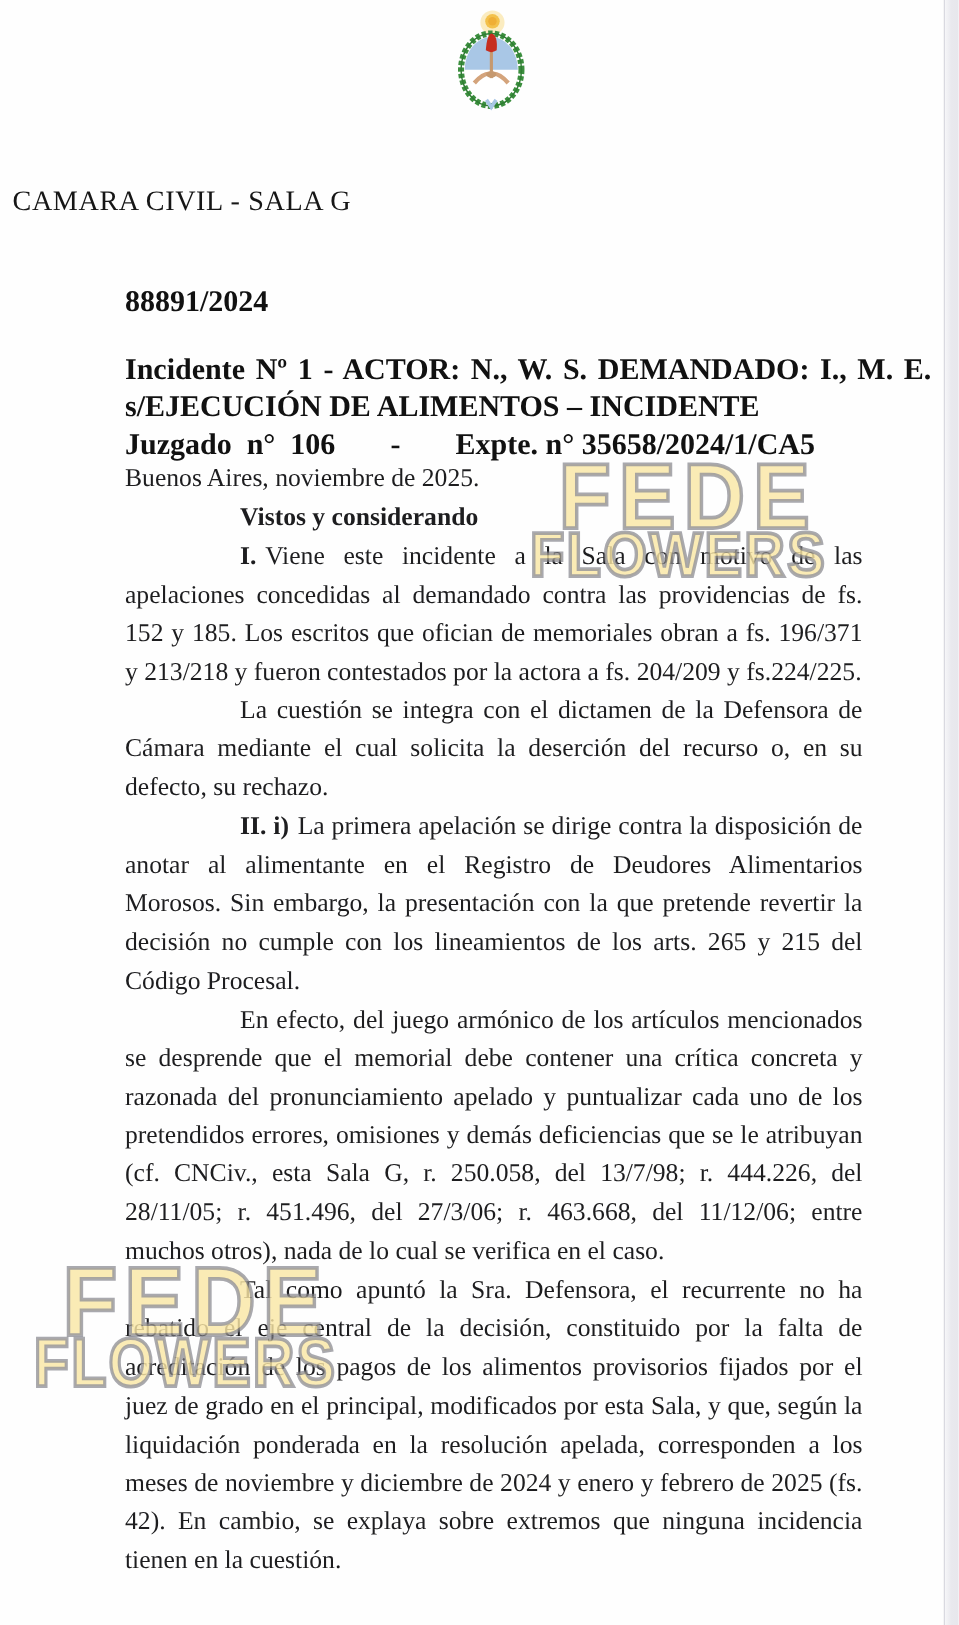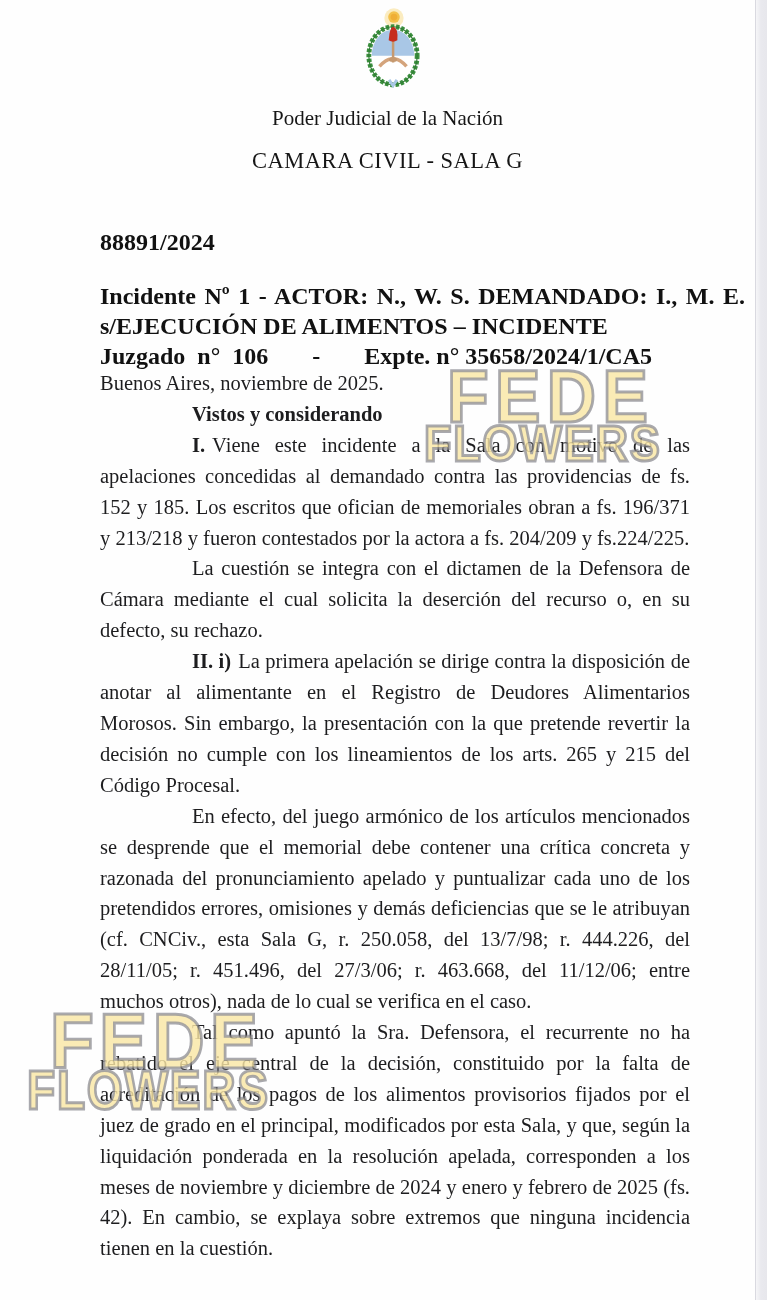--- a/index.html
+++ b/index.html
@@ -21,21 +21,21 @@
   }
 
   
   .emblem { position:absolute; left:364px; top:5px; }
   .institution {
     position:absolute; top:106px; left:10px; width:755px;
     text-align:center; font-size:21px; color:#161616;
   }
   .court {
     position:absolute; top:148px; left:10px; width:755px;
-    text-align:center; font-size:22.5px; letter-spacing:.5px; color:#161616;
+    font-size:22.5px; letter-spacing:.5px; color:#161616;
   }
 
   
   .case-header {
     position:absolute; top:227px; left:100px; width:600px;
     font-weight:bold; font-size:24px; line-height:30px; color:#111;
   }
   .case-caption { word-spacing:2.5px; white-space:nowrap;margin-top:24px; }
   .juzgado-row { display:flex; justify-content:space-between; width:552px; }
   .juzgado-row .jz { word-spacing:6px; }
@@ -79,21 +79,20 @@
     <path d="M8,51 A22,27 0 0 1 52,51 Z" fill="#a9c7e6"></path>
     <ellipse cx="30" cy="51" rx="25" ry="30" fill="none" stroke="#3c8f3f" stroke-width="5" stroke-dasharray="3.5,1.8"></ellipse>
     <ellipse cx="30" cy="51" rx="25" ry="30" fill="none" stroke="#2f7d33" stroke-width="1.2"></ellipse>
     <rect x="28.8" y="33" width="2.6" height="25" fill="#c6996f"></rect>
     <path d="M25.5,35 Q26.5,21 30.5,21 Q35.5,22.5 34.5,35 Q30,38 25.5,35 Z" fill="#c62d1f"></path>
     <path d="M16,62 Q24,53 30,54.5 Q36,53 44,62" stroke="#d4a47c" stroke-width="3.6" fill="none"></path>
     <ellipse cx="30" cy="55" rx="4.2" ry="2.6" fill="#c6996f"></ellipse>
     <path d="M26,76 L30,82 L34,76" stroke="#a9c7e6" stroke-width="3" fill="none"></path>
   </svg>
 
-  <div class="institution">Poder Judicial de la Nación</div>
   <div class="court">CAMARA CIVIL - SALA G</div>
 
   <div class="case-header">
     <div>88891/2024</div>
     <div class="case-caption">Incidente Nº 1 - ACTOR: N., W. S. DEMANDADO: I., M. E.</div>
     <div>s/EJECUCIÓN DE ALIMENTOS – INCIDENTE</div>
     <div class="juzgado-row">
       <span class="jz">Juzgado n° 106</span>
       <span>-</span>
       <span>Expte. n° 35658/2024/1/CA5</span>

